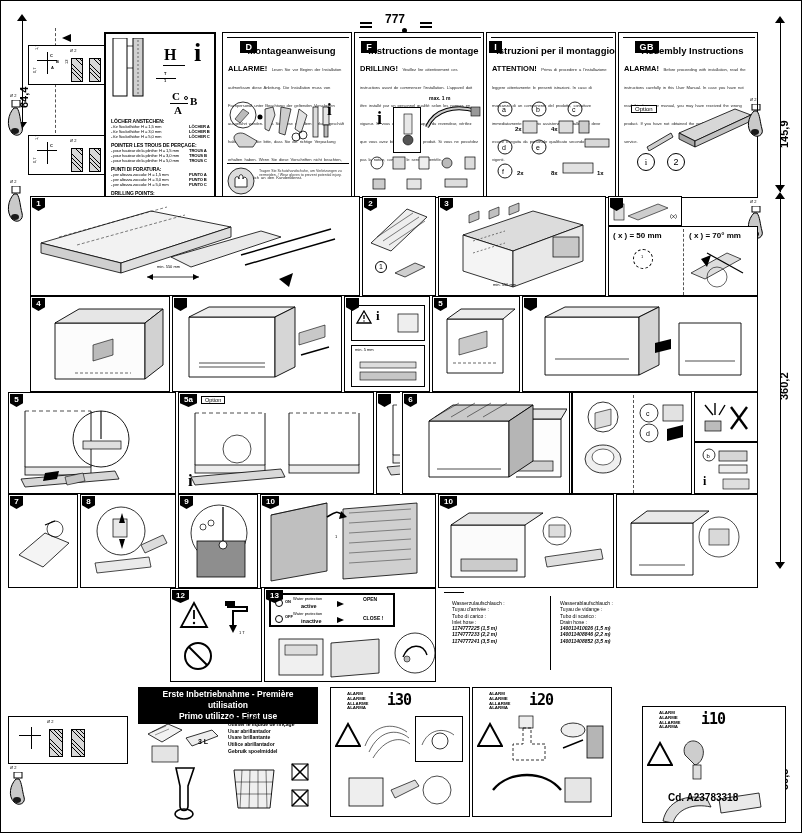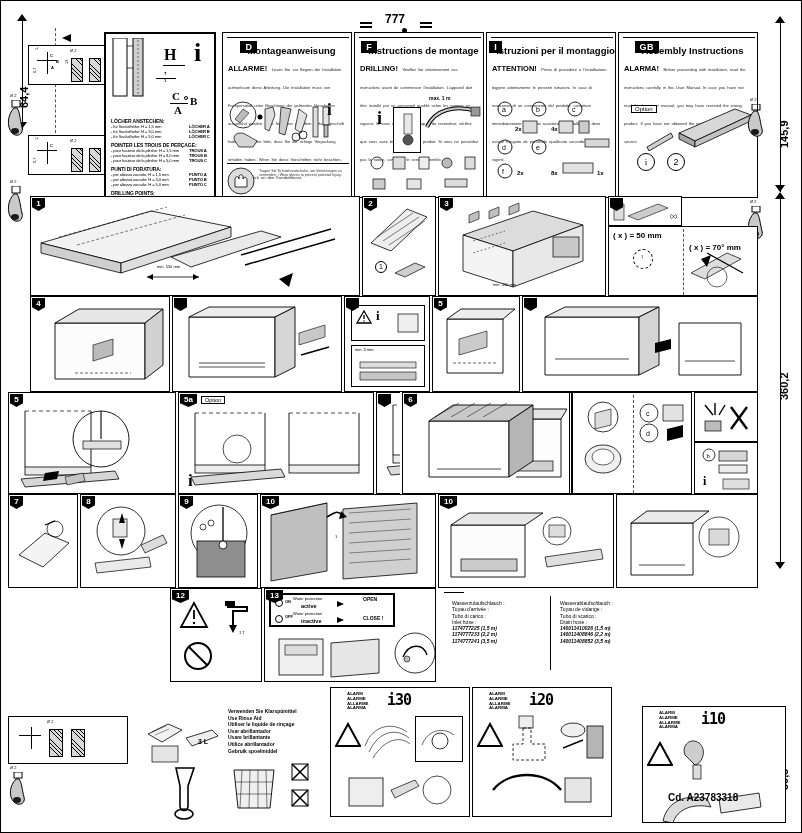--- a/index.html
+++ b/index.html
@@ -567,21 +567,21 @@
         <rect x="2" y="4" width="10" height="16" fill="#ddd" stroke="#000" stroke-width="0.6"></rect>
         <path d="M16 16 L46 4 L56 8 L26 20 Z" fill="#cdcdcd" stroke="#000" stroke-width="0.6"></path>
         <text x="58" y="18" font-size="6" font-family="Liberation Sans">(x)</text>
       </svg>
     </div>
   </div>
 
   <div class="panel" style="left:608px;top:226px;width:150px;height:70px;">
     <div class="dashv" style="left:74px;top:2px;height:66px;"></div>
     <div class="xmm" style="left:4px;top:4px;">( x ) = 50 mm</div>
-    <div class="xmm" style="left:80px;top:16px;">( x ) = 70° mm</div>
+    <div class="xmm" style="left:80px;top:4px;">( x ) = 70° mm</div>
     <div style="position:absolute;left:24px;top:22px;width:20px;height:20px;border:1px dashed #000;border-radius:50%;"></div>
     <div class="tinytxt" style="left:32px;top:28px;">1</div>
     <div style="position:absolute;left:78px;top:16px;">
       <svg width="68" height="50" viewBox="0 0 68 50">
         <path d="M4 30 L40 10 L54 16 L18 36 Z" fill="#ddd" stroke="#000" stroke-width="0.7"></path>
         <path d="M20 10 L56 30" stroke="#000" stroke-width="1.2"></path>
         <circle cx="30" cy="34" r="10" fill="none" stroke="#000" stroke-width="0.6"></circle>
         <polygon points="14,16 24,12 20,24" fill="#000"></polygon>
       </svg>
     </div>
@@ -963,20 +963,24 @@
   <div class="hose" style="left:560px;top:600px;width:110px;">
     <div>Wasserablaufschlauch :</div>
     <div>Tuyau de vidange :</div>
     <div>Tubo di scarico :</div>
     <div>Drain hose :</div>
     <div class="b">140011410026 (1,5 m)</div>
     <div class="b">140011408846 (2,2 m)</div>
     <div class="b">140011408852 (3,5 m)</div>
   </div>
 
+  <div class="banner" style="left:138px;top:687px;width:180px;">
+    <div>Erste Inbetriebnahme - Première utilisation</div>
+    <div>Primo utilizzo - First use</div>
+  </div>
 
   <div style="position:absolute;left:142px;top:716px;">
     <svg width="80" height="54" viewBox="0 0 80 54">
       <path d="M6 18 L26 8 L40 14 L20 26 Z" fill="#f2f2f2" stroke="#000" stroke-width="0.8"></path>
       <line x1="10" y1="16" x2="24" y2="10" stroke="#000" stroke-width="0.4"></line>
       <line x1="13" y1="19" x2="27" y2="13" stroke="#000" stroke-width="0.4"></line>
       <rect x="10" y="30" width="26" height="16" fill="#e4e4e4" stroke="#000" stroke-width="0.7"></rect>
       <path d="M44 22 L70 14 L76 20 L50 30 Z" fill="#eee" stroke="#000" stroke-width="0.8"></path>
       <text x="56" y="28" font-size="7" font-family="Liberation Sans" font-weight="bold">3 L</text>
     </svg>

